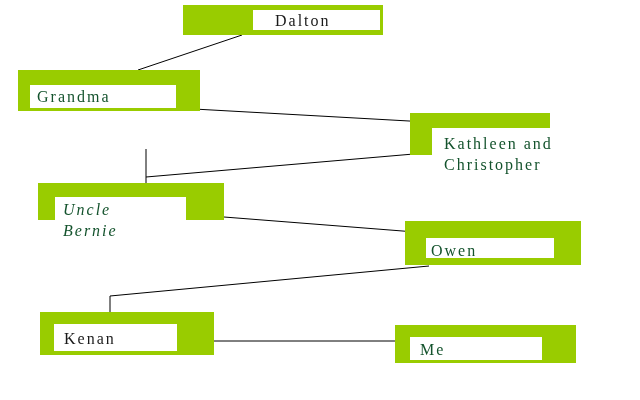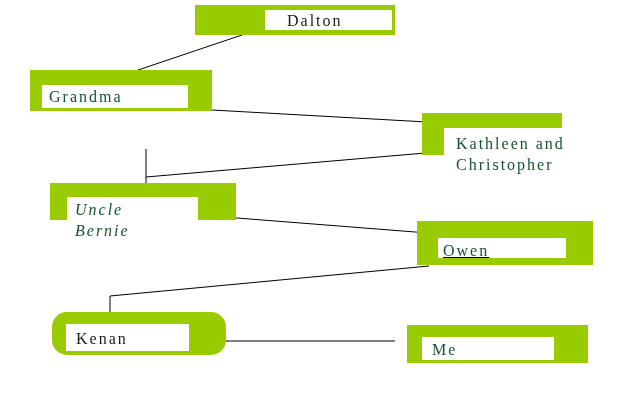--- a/index.html
+++ b/index.html
@@ -1,21 +1,21 @@
 <!DOCTYPE html>
 <html><head>
 <meta charset="utf-8">
 <style>
   html,body{margin:0;padding:0;}
   body{
     width:640px;height:400px;position:relative;overflow:hidden;
     background:#ffffff;
     font-family:"Liberation Serif", serif;
   }
-  .node{position:absolute;background:#99cc00;margin-left:12px;}
+  .node{position:absolute;background:#99cc00;}
   .inner{position:absolute;background:#ffffff;}
   .lbl{
     font-size:16px;
     letter-spacing:2px;
     line-height:21px;
     color:#14532d;
     white-space:normal;
   }
   .lbl.dark{color:#1a1a1a;}
   svg.wires{position:absolute;left:0;top:0;}
@@ -53,26 +53,26 @@
   </div>
 </div>
 
 <div class="node" style="left:38px;top:183px;width:186px;height:37px;font-style:italic;">
   <div class="inner" style="left:17px;top:14px;width:131px;height:48px;">
     <div class="lbl" style="padding:2px 0 0 8px;width:90px;">Uncle Bernie</div>
   </div>
 </div>
 
 <div class="node" style="left:405px;top:221px;width:176px;height:44px;">
-  <div class="inner" style="left:21px;top:17px;width:128px;height:20px;text-decoration:underline;">
+  <div class="inner" style="left:21px;top:17px;width:128px;height:20px;">
     <div class="lbl" style="padding:2px 0 0 5px;">Owen</div>
   </div>
 </div>
 
-<div class="node" style="left:40px;top:312px;width:174px;height:43px;border-radius:15px;">
+<div class="node" style="left:40px;top:312px;width:174px;height:43px;">
   <div class="inner" style="left:14px;top:12px;width:123px;height:27px;">
     <div class="lbl dark" style="padding:4px 0 0 10px;">Kenan</div>
   </div>
 </div>
 
 <div class="node" style="left:395px;top:325px;width:181px;height:38px;">
   <div class="inner" style="left:15px;top:12px;width:132px;height:23px;">
     <div class="lbl" style="padding:2px 0 0 10px;">Me</div>
   </div>
 </div>

